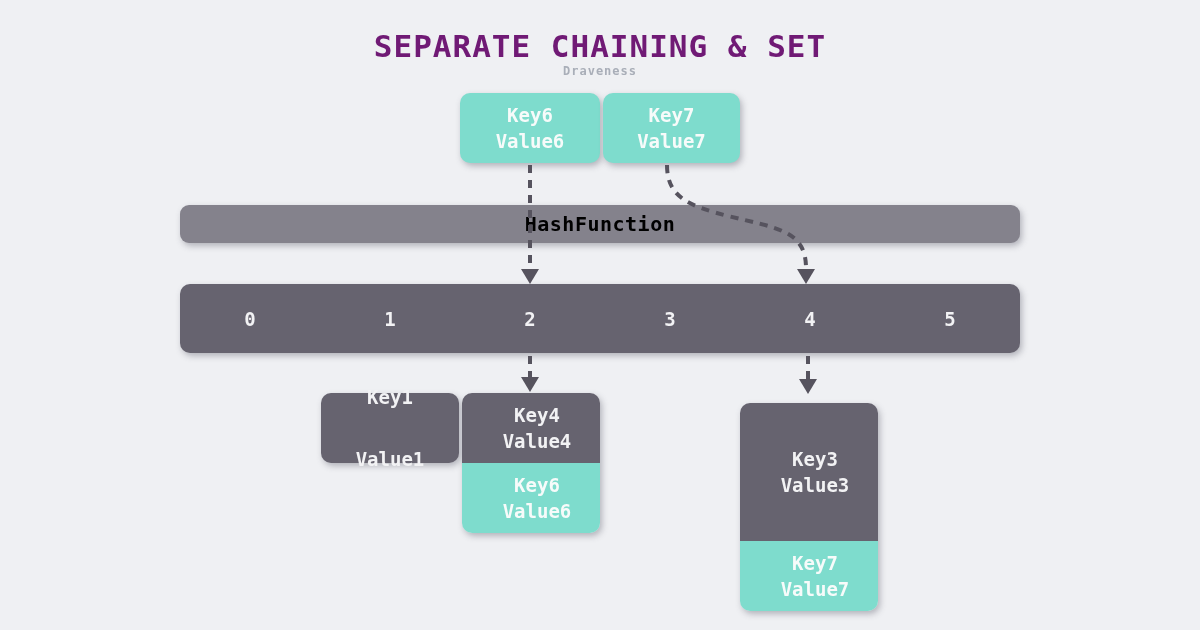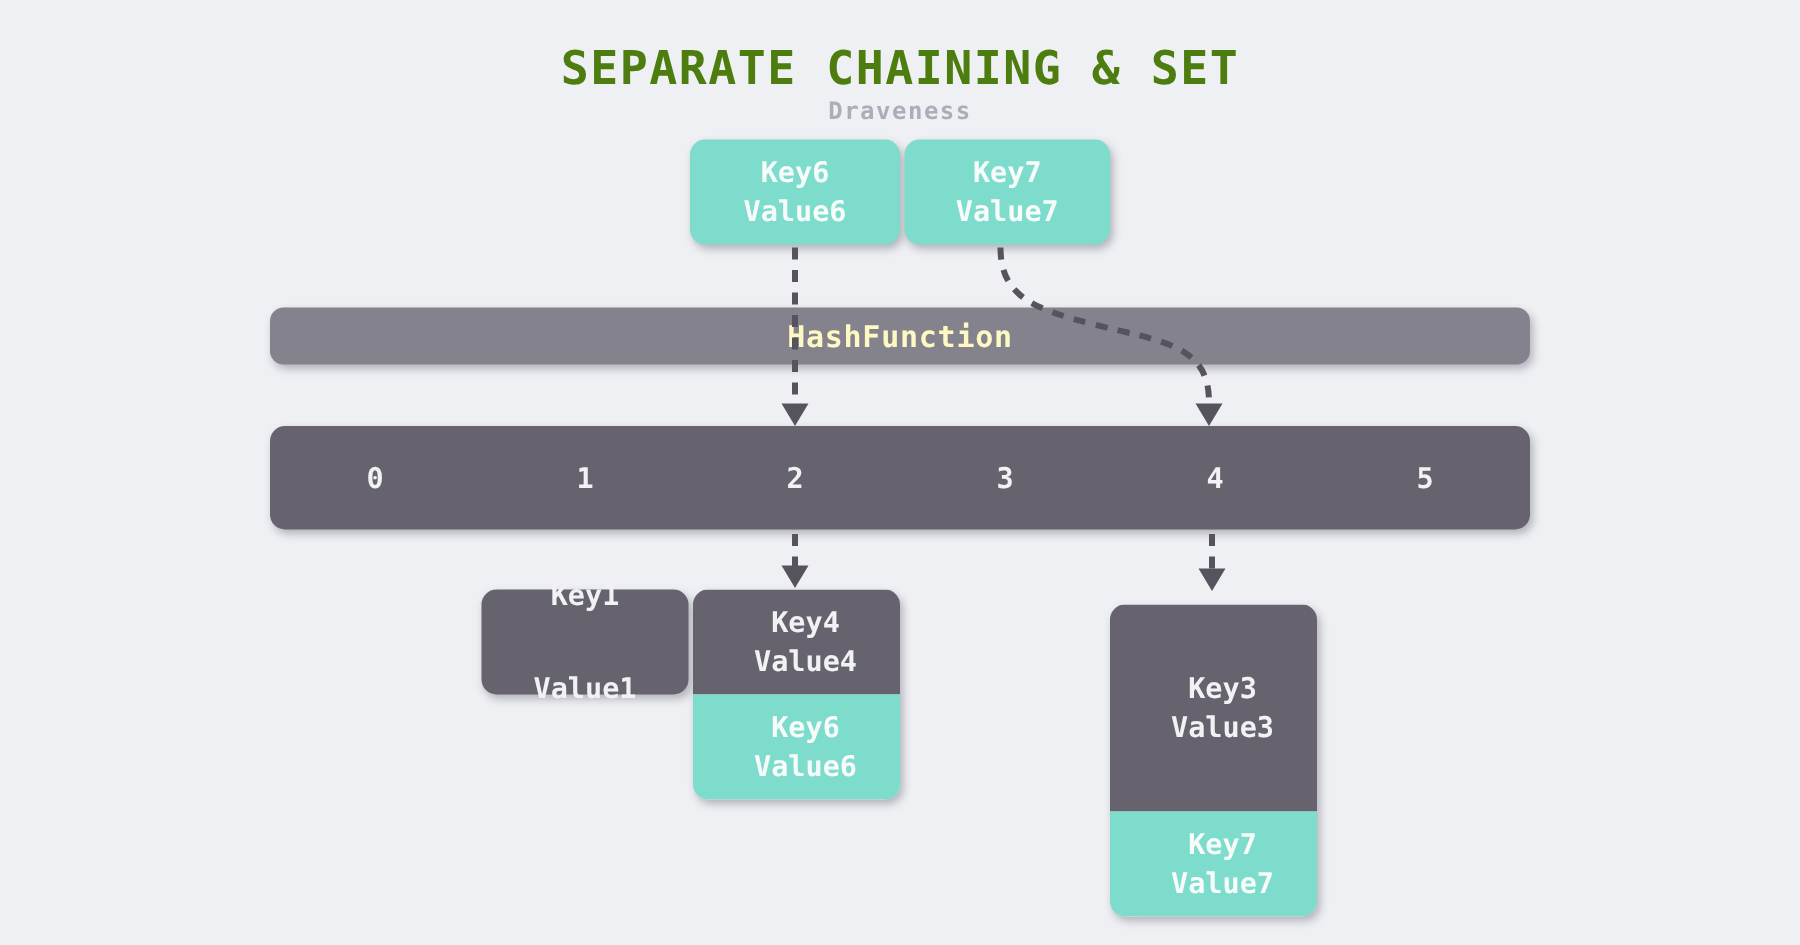--- a/index.html
+++ b/index.html
@@ -8,25 +8,25 @@
     background: #EFF0F3;
     font-family: "DejaVu Sans Mono", "Liberation Mono", monospace;
     font-weight: bold;
     overflow: hidden;
   }
   .stage { position: relative; width: 1200px; height: 630px; background: #EFF0F3; }
 
   .title {
     position: absolute; left: 0; top: 28px; width: 100%;
     text-align: center; font-size: 31px; letter-spacing: 1px;
-    color: #4d7c0f;
+    color: #701a75;
   }
   .subtitle {
     position: absolute; left: 0; top: 64px; width: 100%;
-    text-align: center; font-size: 16px; letter-spacing: 1px;
+    text-align: center; font-size: 12px; letter-spacing: 1px;
     color: #A9AEB8;
   }
 
   .kv {
     position: absolute;
     display: flex; flex-direction: column;
     justify-content: center; align-items: center;
     font-size: 19px; line-height: 26px;
     color: #F2F2F4;
     border-radius: 10px;
@@ -35,21 +35,21 @@
   .teal  { background: #7EDCCD; color: #F7FBFA; }
   .dark  { background: #66636F; }
 
   .top-key { top: 93px; width: 140px; height: 70px; }
 
   .hashbar {
     position: absolute; left: 180px; top: 205px;
     width: 840px; height: 38px;
     background: #84828C; border-radius: 9px;
     display: flex; justify-content: center; align-items: center;
-    font-size: 20px; letter-spacing: 0.5px; color: #fef9c3;
+    font-size: 20px; letter-spacing: 0.5px; color: #000000;
     box-shadow: 2px 3px 6px rgba(80, 78, 95, 0.38);
   }
 
   .bucketbar {
     position: absolute; left: 180px; top: 284px;
     width: 840px; height: 69px;
     background: #66636F; border-radius: 10px;
     display: flex;
     box-shadow: 2px 3px 6px rgba(80, 78, 95, 0.38);
   }

